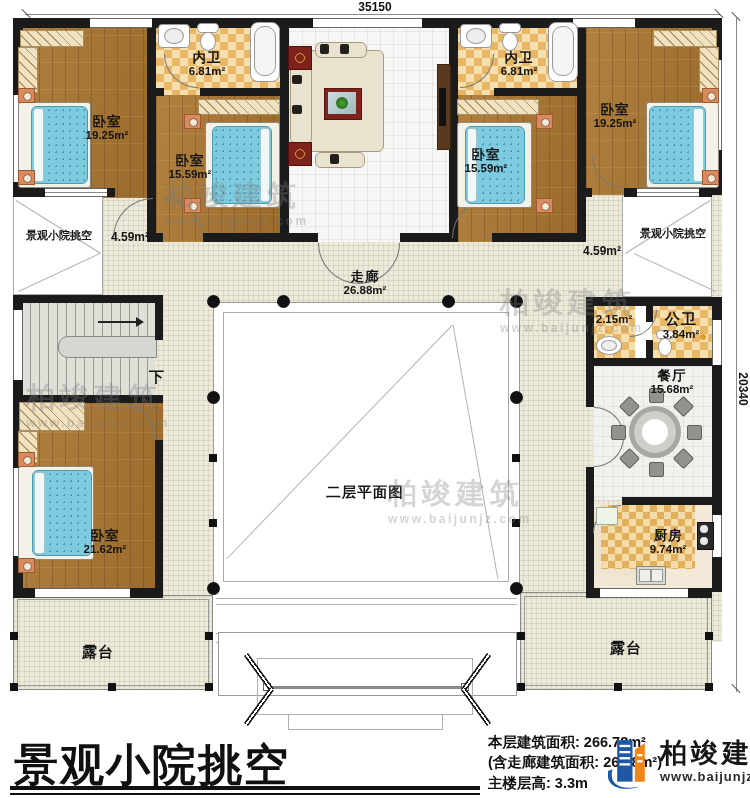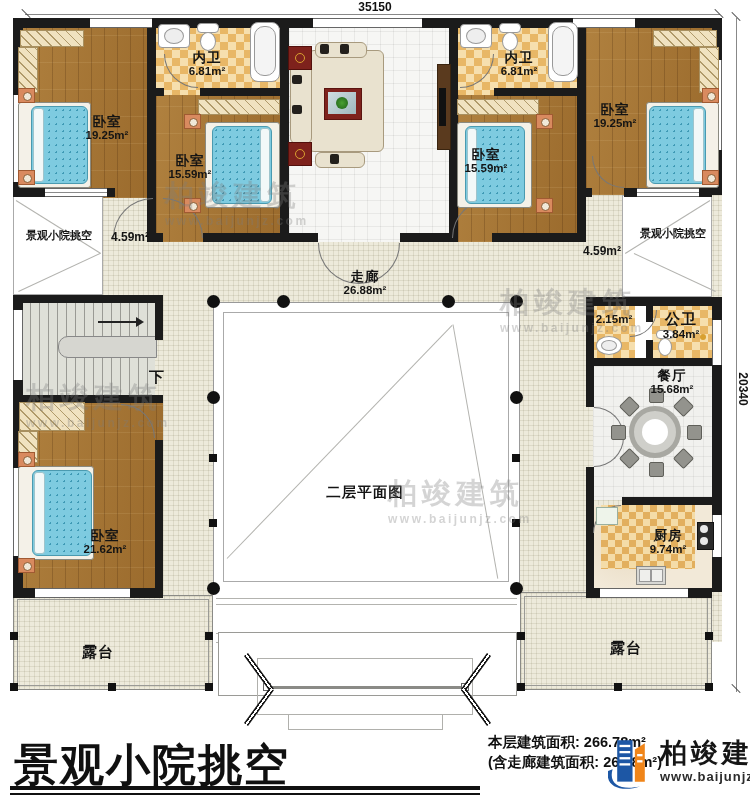--- a/index.html
+++ b/index.html
@@ -423,20 +423,21 @@
   <div class="tick" style="left:730px;top:16px;"></div>
   <div class="tick" style="left:730px;top:688px;"></div>
   <div class="dimtxt" style="left:722px;top:382px;width:42px;text-align:center;transform:rotate(90deg);">20340</div>
 
   <div class="tb-title" style="left:14px;top:736px;font-size:44px;letter-spacing:2px;">景观小院挑空</div>
   <div class="abs" style="left:10px;top:786px;width:470px;height:4px;background:#111;"></div>
   <div class="abs" style="left:10px;top:793px;width:470px;height:2px;background:#111;"></div>
   <div class="stats" style="left:488px;top:732px;">
     <div>本层建筑面积: 266.78m²</div>
     <div>(含走廊建筑面积: 26.88m²)</div>
+    <div>主楼层高: 3.3m</div>
   </div>
   <div class="abs" style="left:608px;top:737px;width:46px;height:54px;">
     <svg width="46" height="54" viewBox="0 0 60 70">
       <path d="M6 42 C0 62 18 70 42 64 C20 72 -4 66 0 44 Z" fill="#1d57a5"></path>
       <rect x="12" y="4" width="20" height="54" fill="#1d57a5"></rect>
       <rect x="15" y="10" width="14" height="3" fill="#fff"></rect>
       <rect x="15" y="18" width="14" height="3" fill="#fff"></rect>
       <rect x="15" y="26" width="14" height="3" fill="#fff"></rect>
       <rect x="15" y="34" width="14" height="3" fill="#fff"></rect>
       <path d="M35 16 L48 8 L48 58 L35 58 Z" fill="#f08519"></path>

